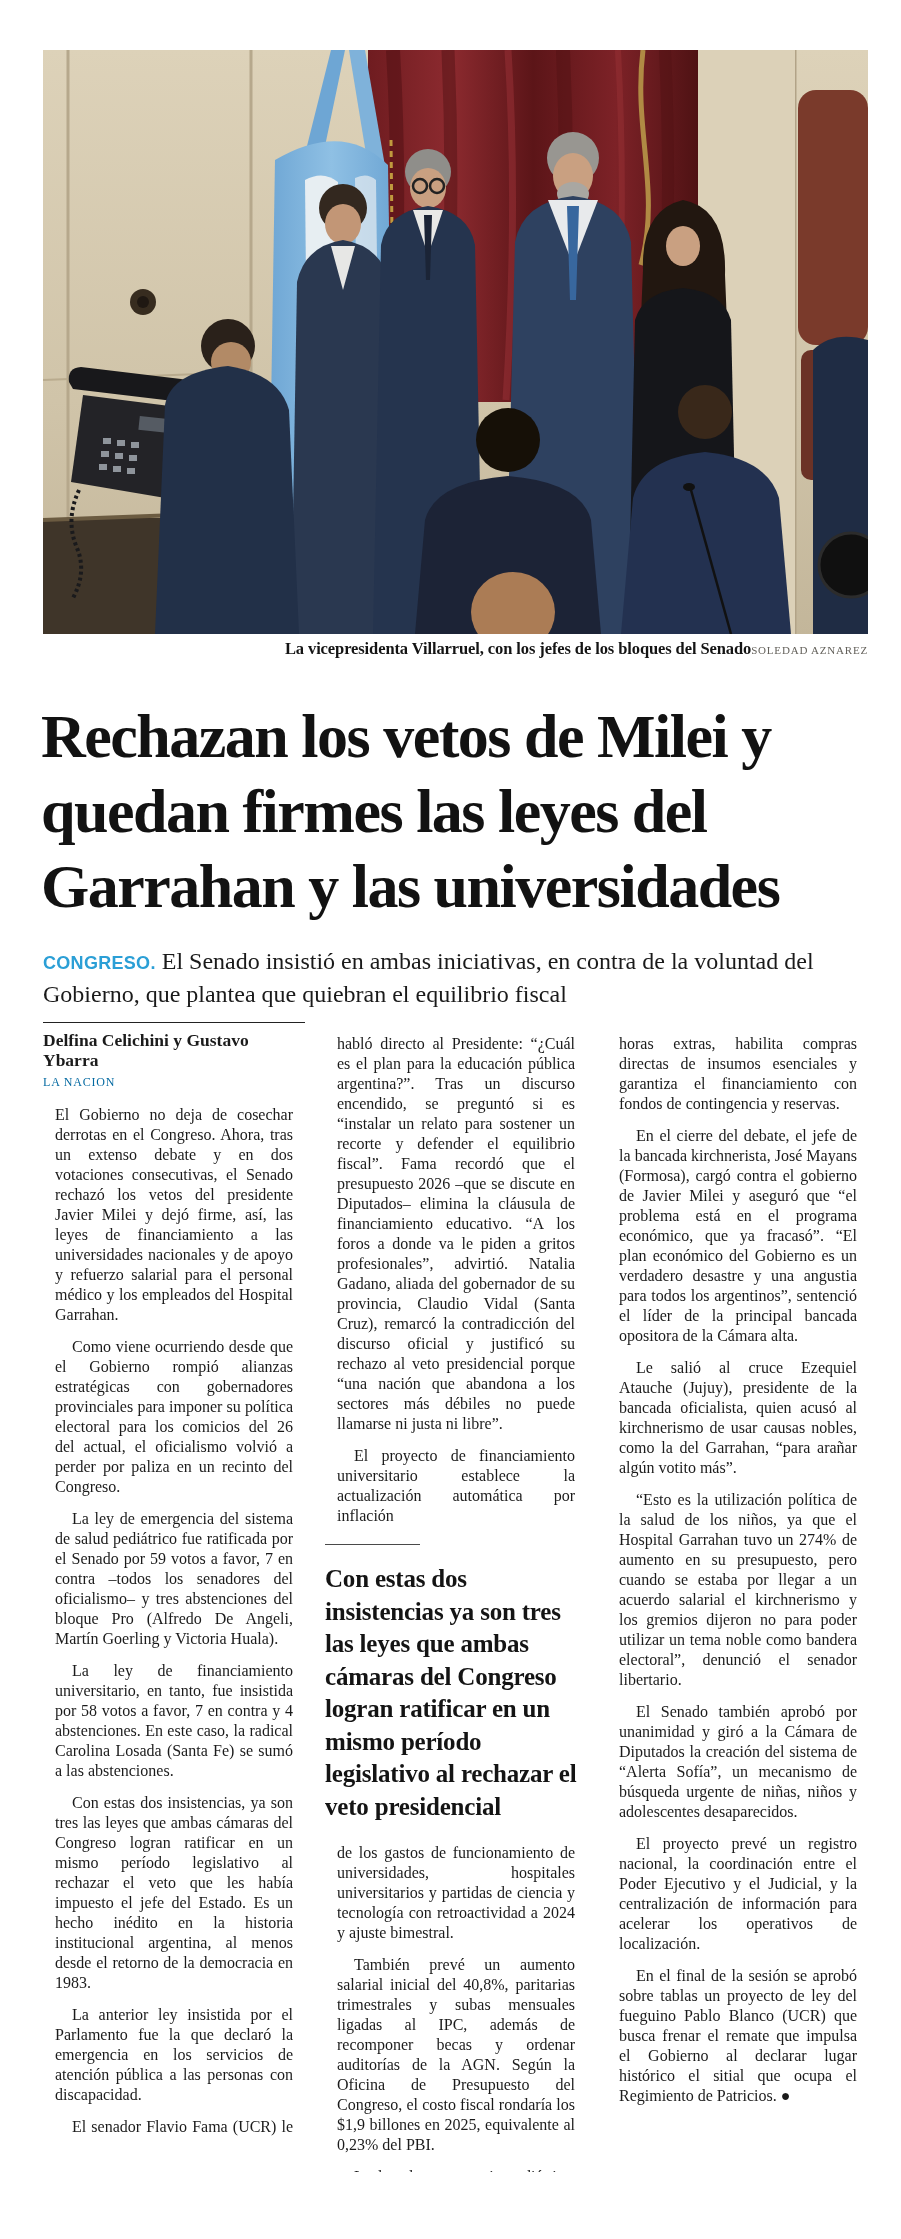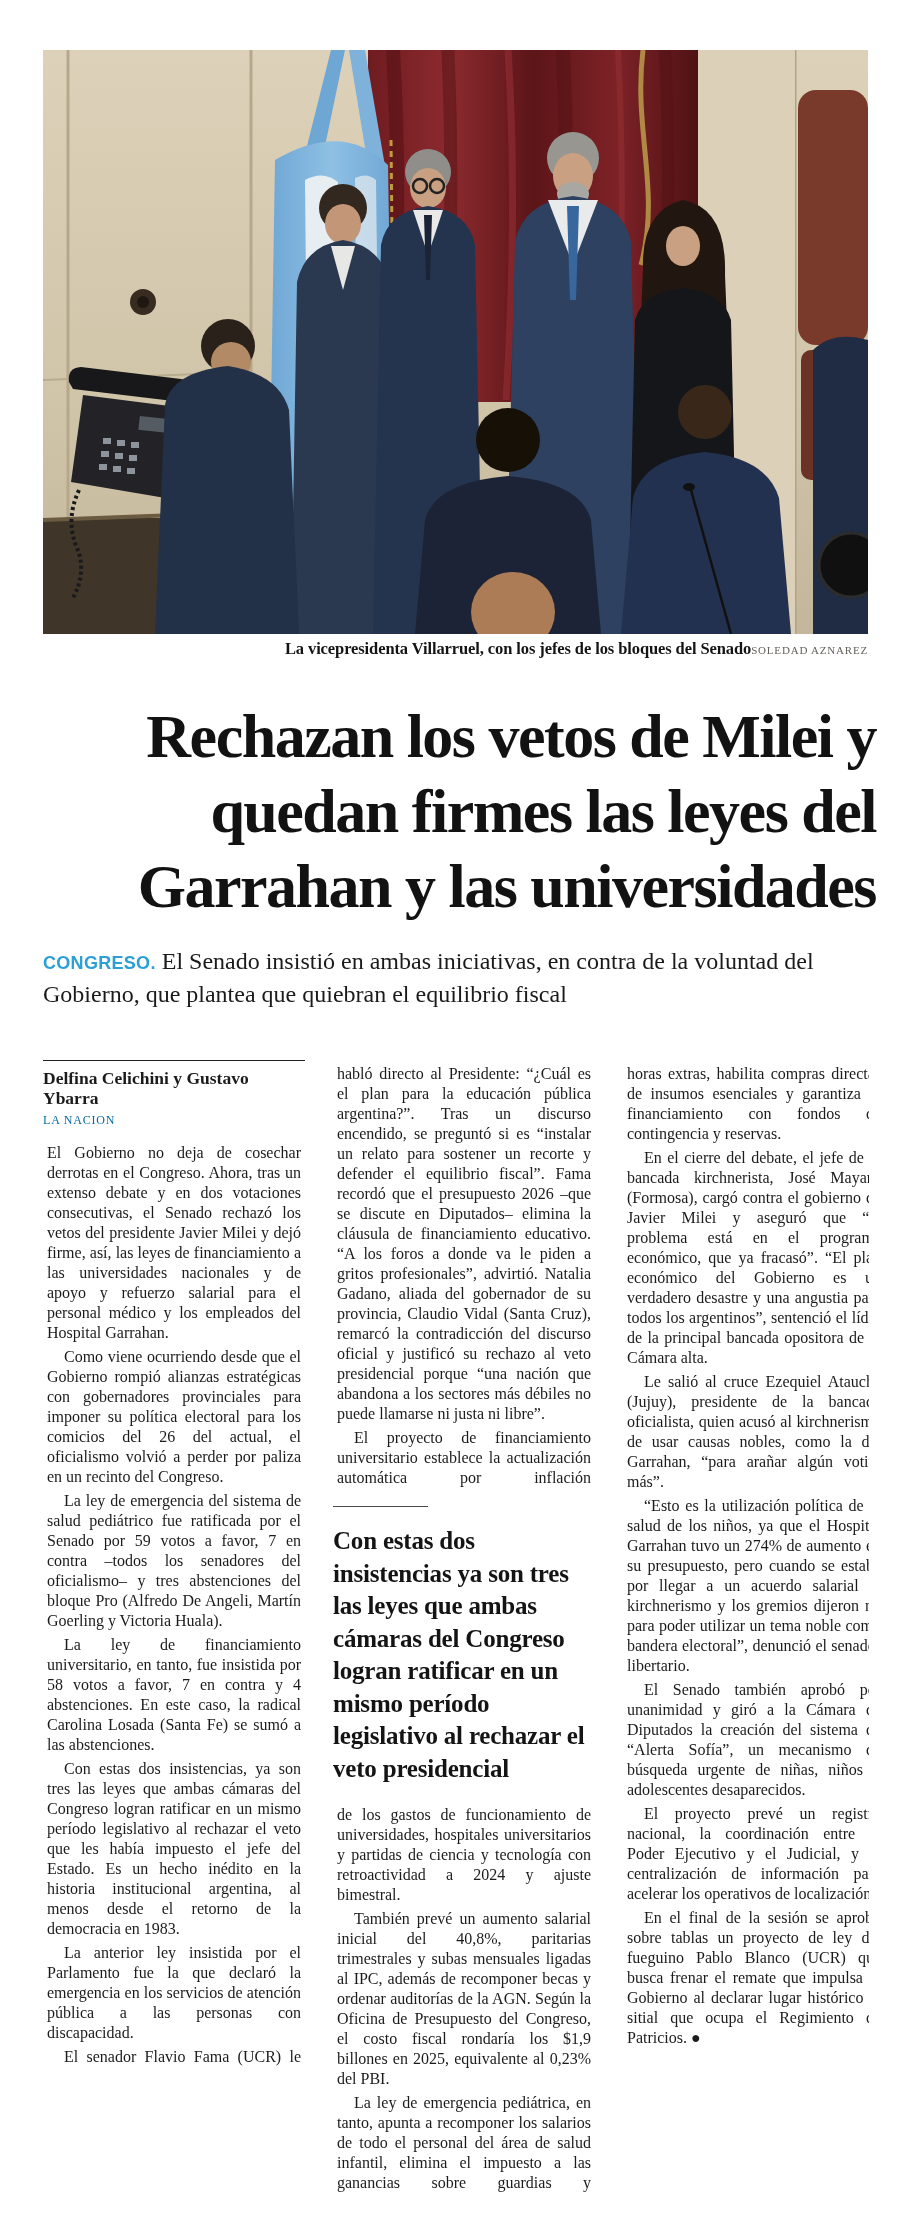--- a/index.html
+++ b/index.html
@@ -8,23 +8,23 @@
     font-family:"Liberation Serif", serif;color:#1b1b1b;overflow:hidden;
   }
   .photo{position:absolute;left:43px;top:50px;width:825px;height:584px;overflow:hidden;background:#cfc3ab;}
   .photo svg{display:block;width:100%;height:100%;}
   .caption-row{position:absolute;left:43px;top:639px;width:825px;display:flex;justify-content:flex-end;align-items:baseline;}
   .caption{font-weight:bold;font-size:16.5px;letter-spacing:-0.1px;color:#141414;}
   .credit{font-size:11px;color:#63605a;letter-spacing:0.8px;}
   .headline{position:absolute;left:41px;top:699px;width:835px;font-weight:bold;font-size:62px;line-height:75px;letter-spacing:-1.5px;color:#121212;}
   .deck{position:absolute;left:43px;top:946px;width:812px;font-size:24px;line-height:30.5px;color:#1a1a1a;}
   .kicker{font-family:"Liberation Sans", sans-serif;font-weight:bold;font-size:18px;letter-spacing:0.3px;margin-right:6px;}
-  .columns{position:absolute;left:43px;top:1060px;width:826px;height:1150px;display:grid;grid-template-columns:262px 262px 262px;column-gap:28px;overflow:hidden;}
+  .columns{position:absolute;left:43px;top:1022px;width:826px;height:1150px;display:grid;grid-template-columns:262px 262px 262px;column-gap:20px;overflow:hidden;}
   .col{font-size:16px;line-height:20px;}
-  .col p{margin:4px;text-align:justify;hyphens:auto;-webkit-hyphens:auto;}
+  .col p{margin:12px;text-align:justify;hyphens:auto;-webkit-hyphens:auto;}
   .ind{text-indent:17px;}
   .jlast{text-align-last:justify;}
   .byline-block{border-top:1.5px solid #222;padding-top:7px;margin-bottom:13px;}
   .byline-authors{font-weight:bold;font-size:17.5px;line-height:20px;}
   .byline-agency{font-size:12px;letter-spacing:0.8px;color:#0369a1;margin-top:2px;}
   .pullquote{margin:18px 0 20px 0;}
   .pq-rule{width:95px;border-top:1.5px solid #4a4a4a;margin-bottom:18px;}
   .pq-text{font-weight:bold;font-size:25px;line-height:32.5px;letter-spacing:-0.2px;color:#141414;text-align:left;}
 </style>
 </head>
@@ -171,21 +171,21 @@
       </g>
     </g>
   </svg>
 </div>
 
 <div class="caption-row">
   <span class="caption">La vicepresidenta Villarruel, con los jefes de los bloques del Senado</span>
   <span class="credit">SOLEDAD AZNAREZ</span>
 </div>
 
-<h1 class="headline" style="margin:0;text-align:right;">
+<h1 class="headline" style="margin:0;">
   <div>Rechazan los vetos de Milei y</div>
   <div>quedan firmes las leyes del</div>
   <div>Garrahan y las universidades</div>
 </h1>
 
 <p class="deck" style="margin:0;">
   <span class="kicker" id="kicker" style="color: rgb(43, 159, 214);">CONGRESO.</span><span>El Senado insistió en ambas iniciativas, en contra de la voluntad del Gobierno, que plantea que quiebran el equilibrio fiscal</span>
 </p>
 
 <div class="columns">

